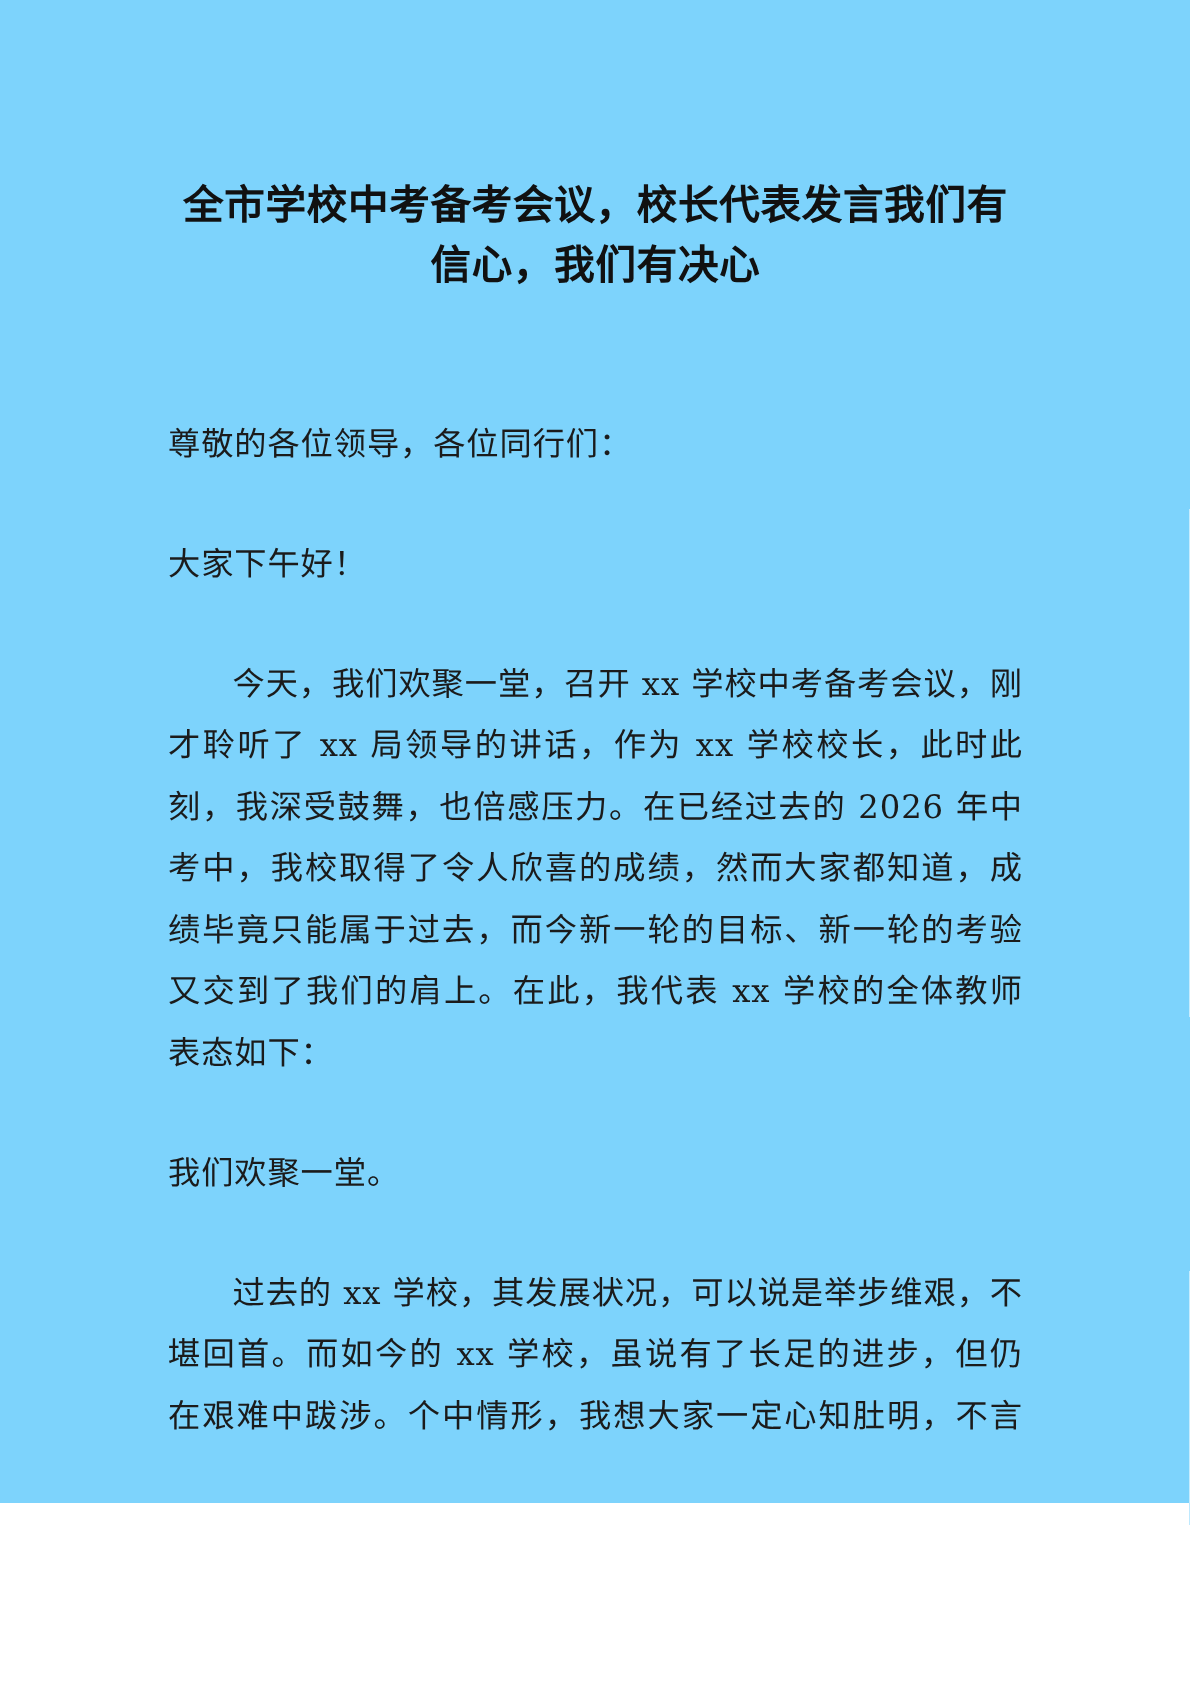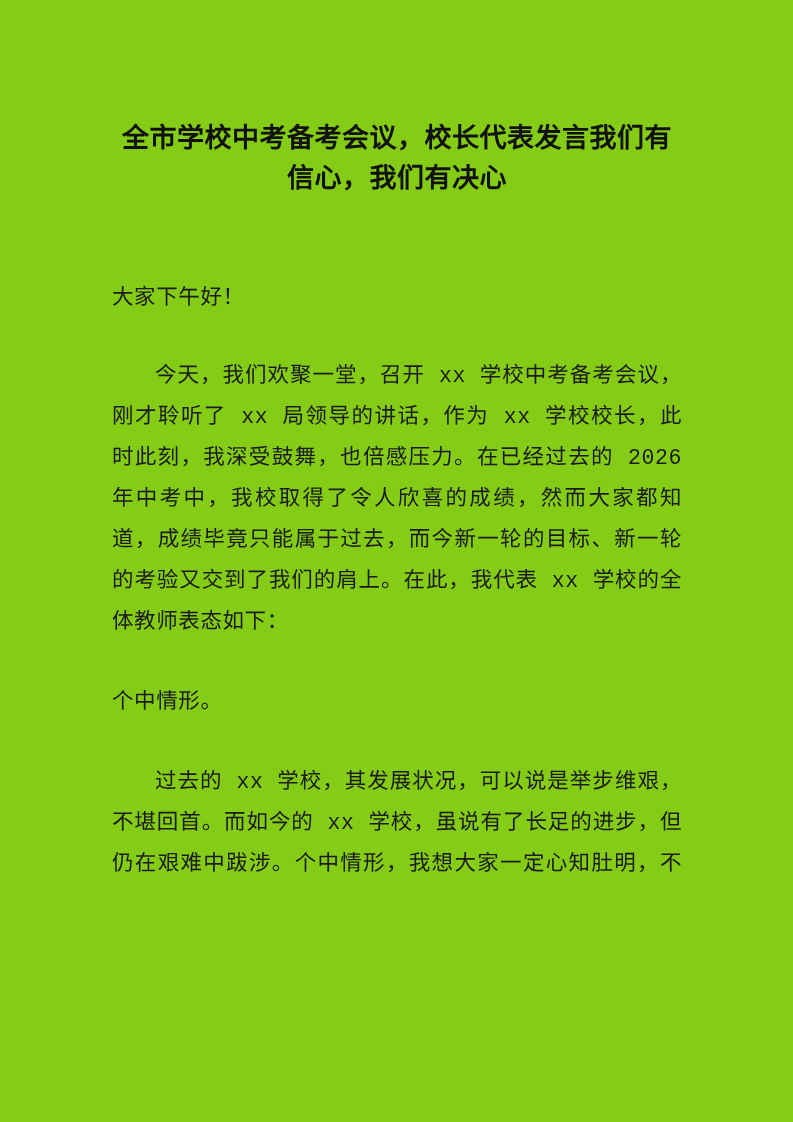--- a/index.html
+++ b/index.html
@@ -5,22 +5,22 @@
 <style>
   html, body {
     margin: 0;
     padding: 0;
     background: #ffffff;
   }
 
   .page {
     position: relative;
     width: 793px;
-    height: 1122px;
-    background: #84cc16;
+    height: 1002px;
+    background: #7dd3fc;
     overflow: hidden;
     box-sizing: border-box;
     font-family: "DejaVu Serif", "Liberation Serif", serif;
     color: #1b1b1b;
     -webkit-font-smoothing: antialiased;
   }
 
   .doc-body {
     position: absolute;
     left: 112px;
@@ -48,21 +48,20 @@
     line-height: 41px;
     text-align: justify;
     text-justify: inter-ideograph;
     letter-spacing: 0.6px;
     margin: 0;
     color: #1b1b1b;
   }
 
   .para + .para {
     margin-top: 39px;
-    font-family: Liberation Mono, monospace;
   }
 
   .para.indent {
     text-indent: 2em;
   }
 
   .para.no-indent {
     text-indent: 0;
   }
 
@@ -75,23 +74,24 @@
 </head>
 <body>
 
 <div class="page">
   <div class="doc-body">
 
     <h1 class="doc-title">全市学校中考备考会议，校长代表发言我们有信心，我们有决心</h1>
 
     <div class="spacer-after-title"></div>
 
+    <p class="para no-indent">尊敬的各位领导，各位同行们：</p>
 
     <p class="para no-indent">大家下午好！</p>
 
     <p class="para indent">今天，我们欢聚一堂，召开 xx 学校中考备考会议，刚才聆听了 xx 局领导的讲话，作为 xx 学校校长，此时此刻，我深受鼓舞，也倍感压力。在已经过去的 2026 年中考中，我校取得了令人欣喜的成绩，然而大家都知道，成绩毕竟只能属于过去，而今新一轮的目标、新一轮的考验又交到了我们的肩上。在此，我代表 xx 学校的全体教师表态如下：</p>
 
-    <p class="para no-indent">个中情形。</p>
+    <p class="para no-indent">我们欢聚一堂。</p>
 
     <p class="para indent clipped">过去的 xx 学校，其发展状况，可以说是举步维艰，不堪回首。而如今的 xx 学校，虽说有了长足的进步，但仍在艰难中跋涉。个中情形，我想大家一定心知肚明，不言而喻。然而不管怎么样，作为 xx 学校人，作为 xx 教育工作者，我们必须有信心，因为社会在发展，时代在进步，搞好教育，我</p>
 
   </div>
 </div>
 
 </body></html>

